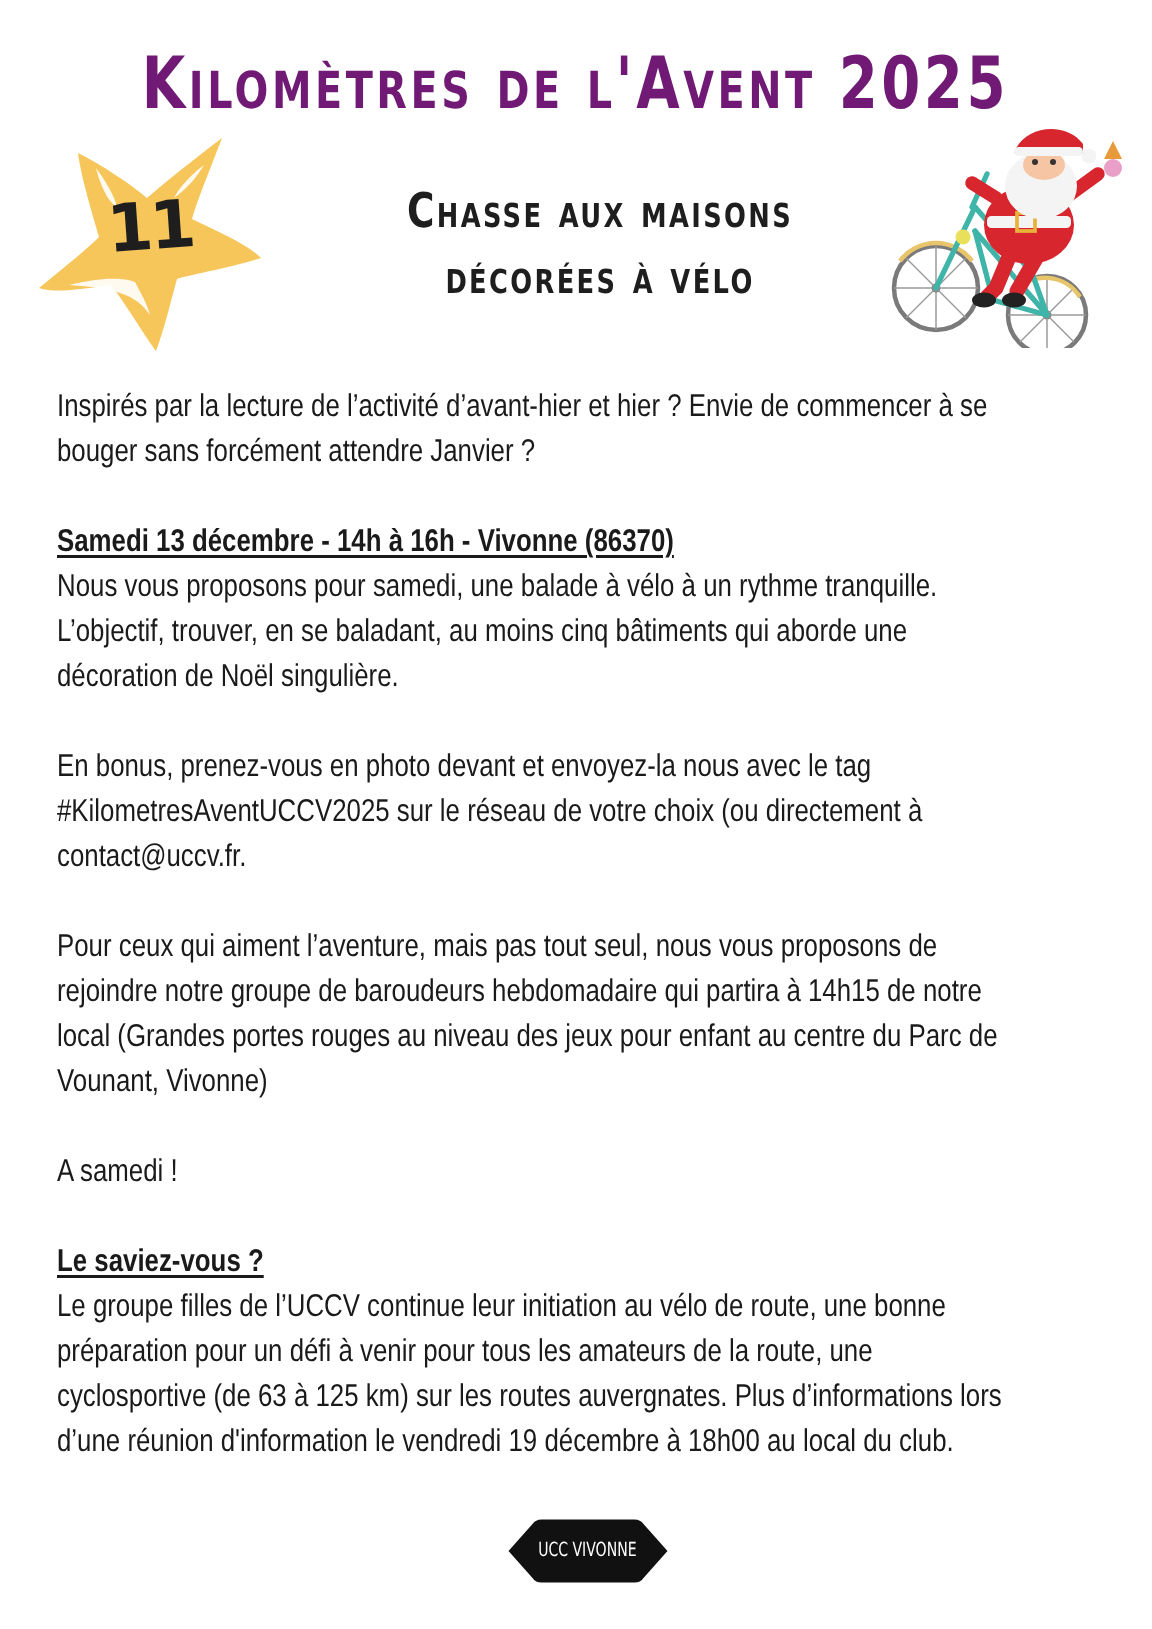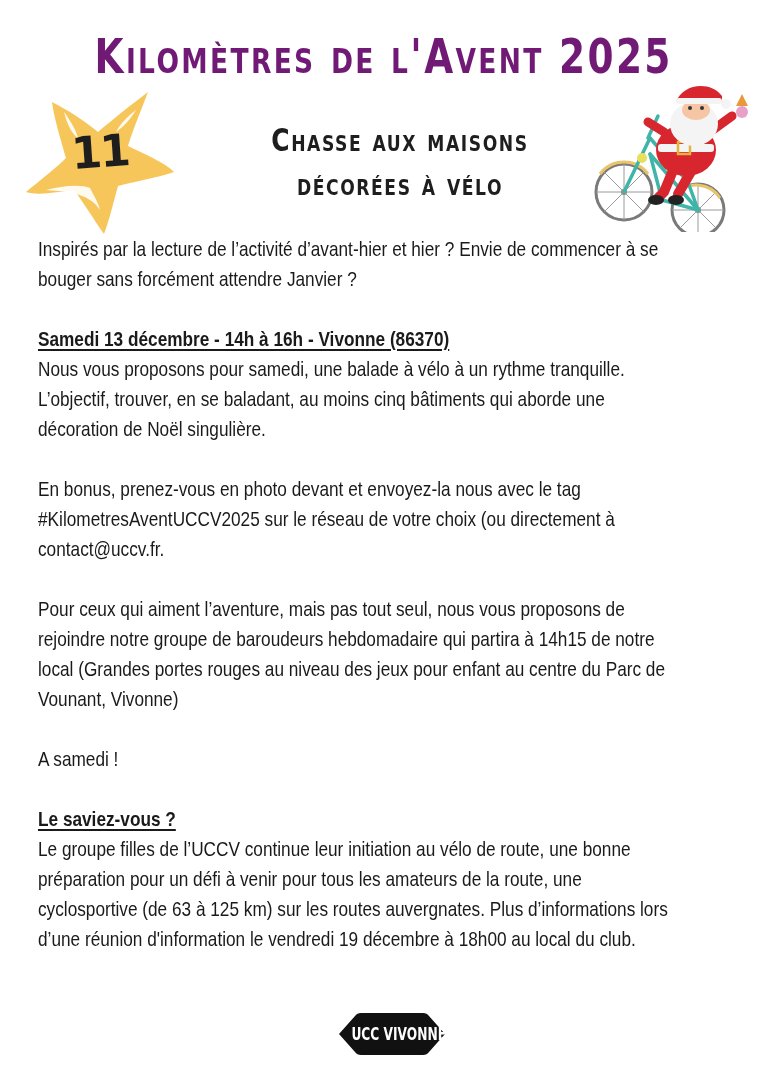--- a/index.html
+++ b/index.html
@@ -78,21 +78,21 @@
     .santa {
       position: absolute;
       left: 592px;
       top: 82px;
       width: 176px;
       height: 150px;
     }
     .santa svg { width: 100%; height: 100%; display: block; }
     .content {
       position: absolute;
-      top: 234px;
+      top: 256px;
       left: 38px;
       width: 720px;
       font-size: 21px;
       line-height: 30px;
       color: #1a1a1a;
     }
     .line {
       display: block;
       white-space: nowrap;
       transform: scaleX(0.82);
@@ -117,22 +117,22 @@
     .logo-text {
       position: absolute;
       left: 0;
       top: 0;
       width: 118px;
       height: 52px;
       line-height: 52px;
       text-align: center;
       color: #ffffff;
       font-family: "DejaVu Sans", sans-serif;
-      font-weight: bold;
-      font-size: 17px;
+      font-weight: normal;
+      font-size: 13px;
       white-space: nowrap;
     }
     .logo-text span {
       display: inline-block;
       transform: scaleX(0.72);
     }
   </style>
 </head>
 <body>
 

